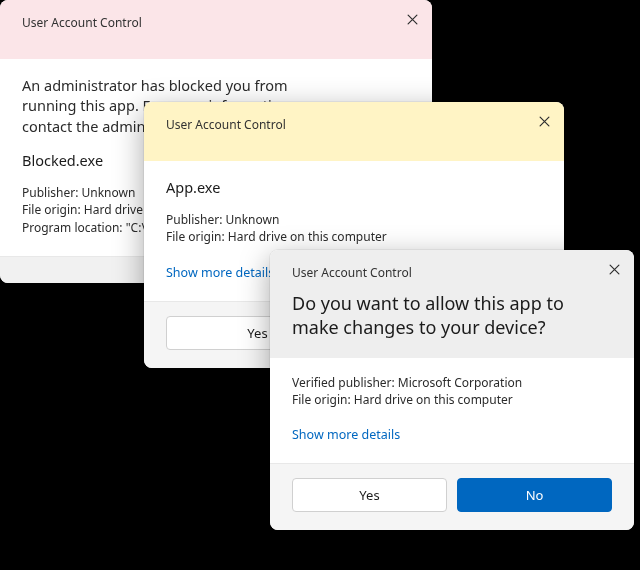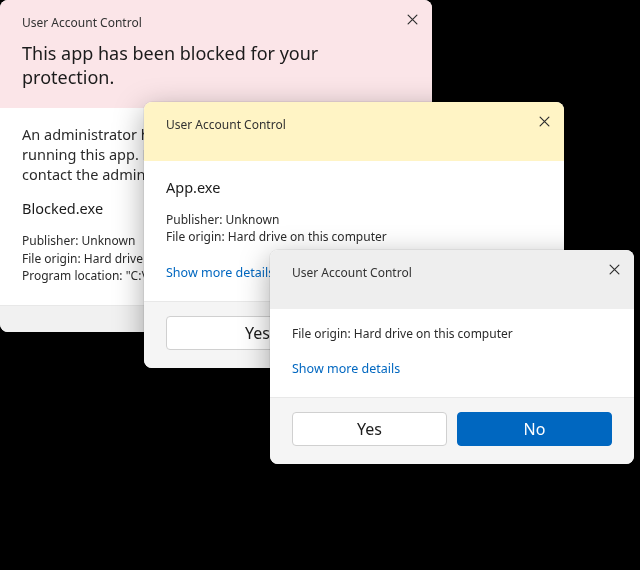--- a/index.html
+++ b/index.html
@@ -90,21 +90,21 @@
     background: #f5f5f5;
     border-top: 1px solid #e8e8e8;
   }
   .btn {
     flex: 1;
     height: 32px;
     border-radius: 4px;
     display: flex;
     align-items: center;
     justify-content: center;
-    font-size: 16px;
+    font-size: 13px;
     cursor: pointer;
     user-select: none;
   }
   .btn-secondary {
     background: #ffffff;
     border: 1px solid #d0d0d0;
     color: #1b1b1b;
   }
   .btn-primary {
     background: #0067c0;
@@ -146,21 +146,20 @@
     color: #fff;
     letter-spacing: 0.5px;
   }
 </style>
 </head>
 <body>
 
 <div id="dlg-red" class="dialog">
   <div class="hdr hdr-red">
     <div class="uac-label">User Account Control</div>
-    <div class="headline">This app has been blocked for your protection.</div>
     <div class="close-btn">
       <span>
         <svg viewBox="0 0 10 10">
             <path d="M1 1 L9 9 M9 1 L1 9" stroke="#333" stroke-width="1.1" fill="none" stroke-linecap="round"></path>
           </svg>
       </span>
     </div>
   </div>
   <div class="body">
     <div class="meta-line" style="font-size:14.5px; line-height:1.4; margin-bottom:14px;">
@@ -195,29 +194,31 @@
   </div>
   <div class="btn-row">
     <div class="btn btn-secondary">Yes</div>
     <div class="btn btn-secondary">No</div>
   </div>
 </div>
 
 <div id="dlg-gray" class="dialog">
   <div class="hdr hdr-gray">
     <div class="uac-label">User Account Control</div>
+    <div class="headline" style="max-width:310px;">Do you want to allow this app to make changes to your device?</div>
     <div class="close-btn">
       <span>
         <svg viewBox="0 0 10 10">
             <path d="M1 1 L9 9 M9 1 L1 9" stroke="#333" stroke-width="1.1" fill="none" stroke-linecap="round"></path>
           </svg>
       </span>
     </div>
   </div>
   <div class="body">
+    <div class="meta-line">Verified publisher: Microsoft Corporation</div>
     <div class="meta-line">File origin: Hard drive on this computer</div>
     <span class="more-link">Show more details</span>
   </div>
   <div class="btn-row">
     <div class="btn btn-secondary">Yes</div>
     <div class="btn btn-primary">No</div>
   </div>
 </div>
 
 </body></html>

